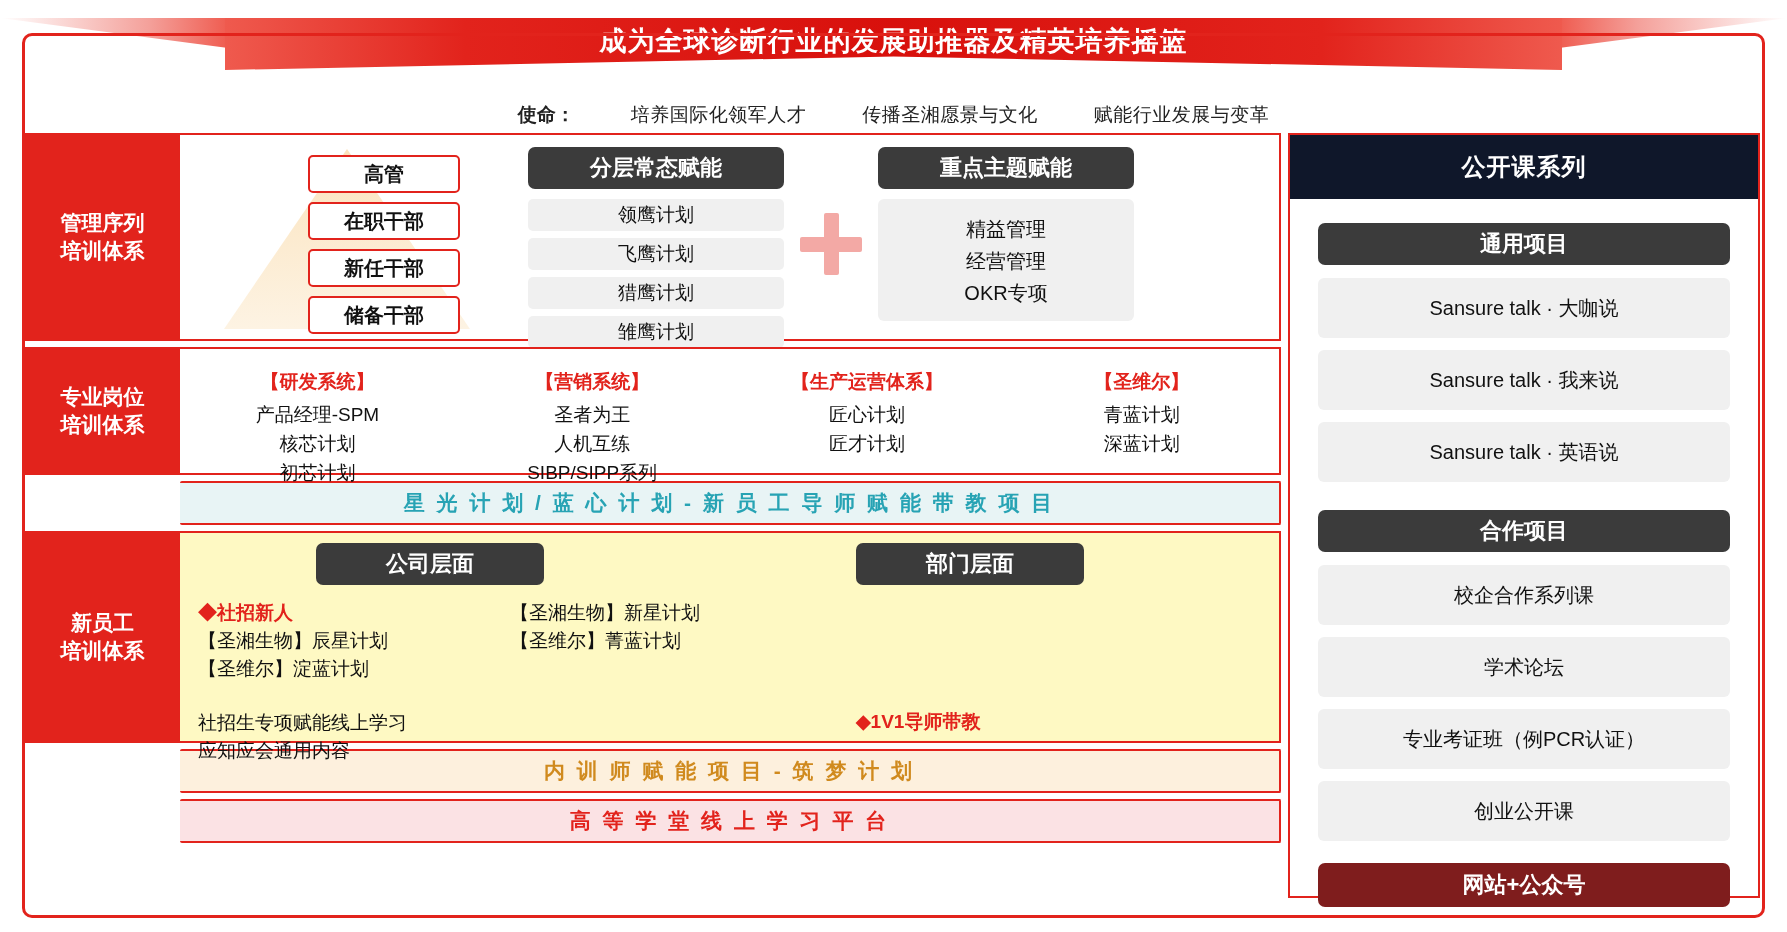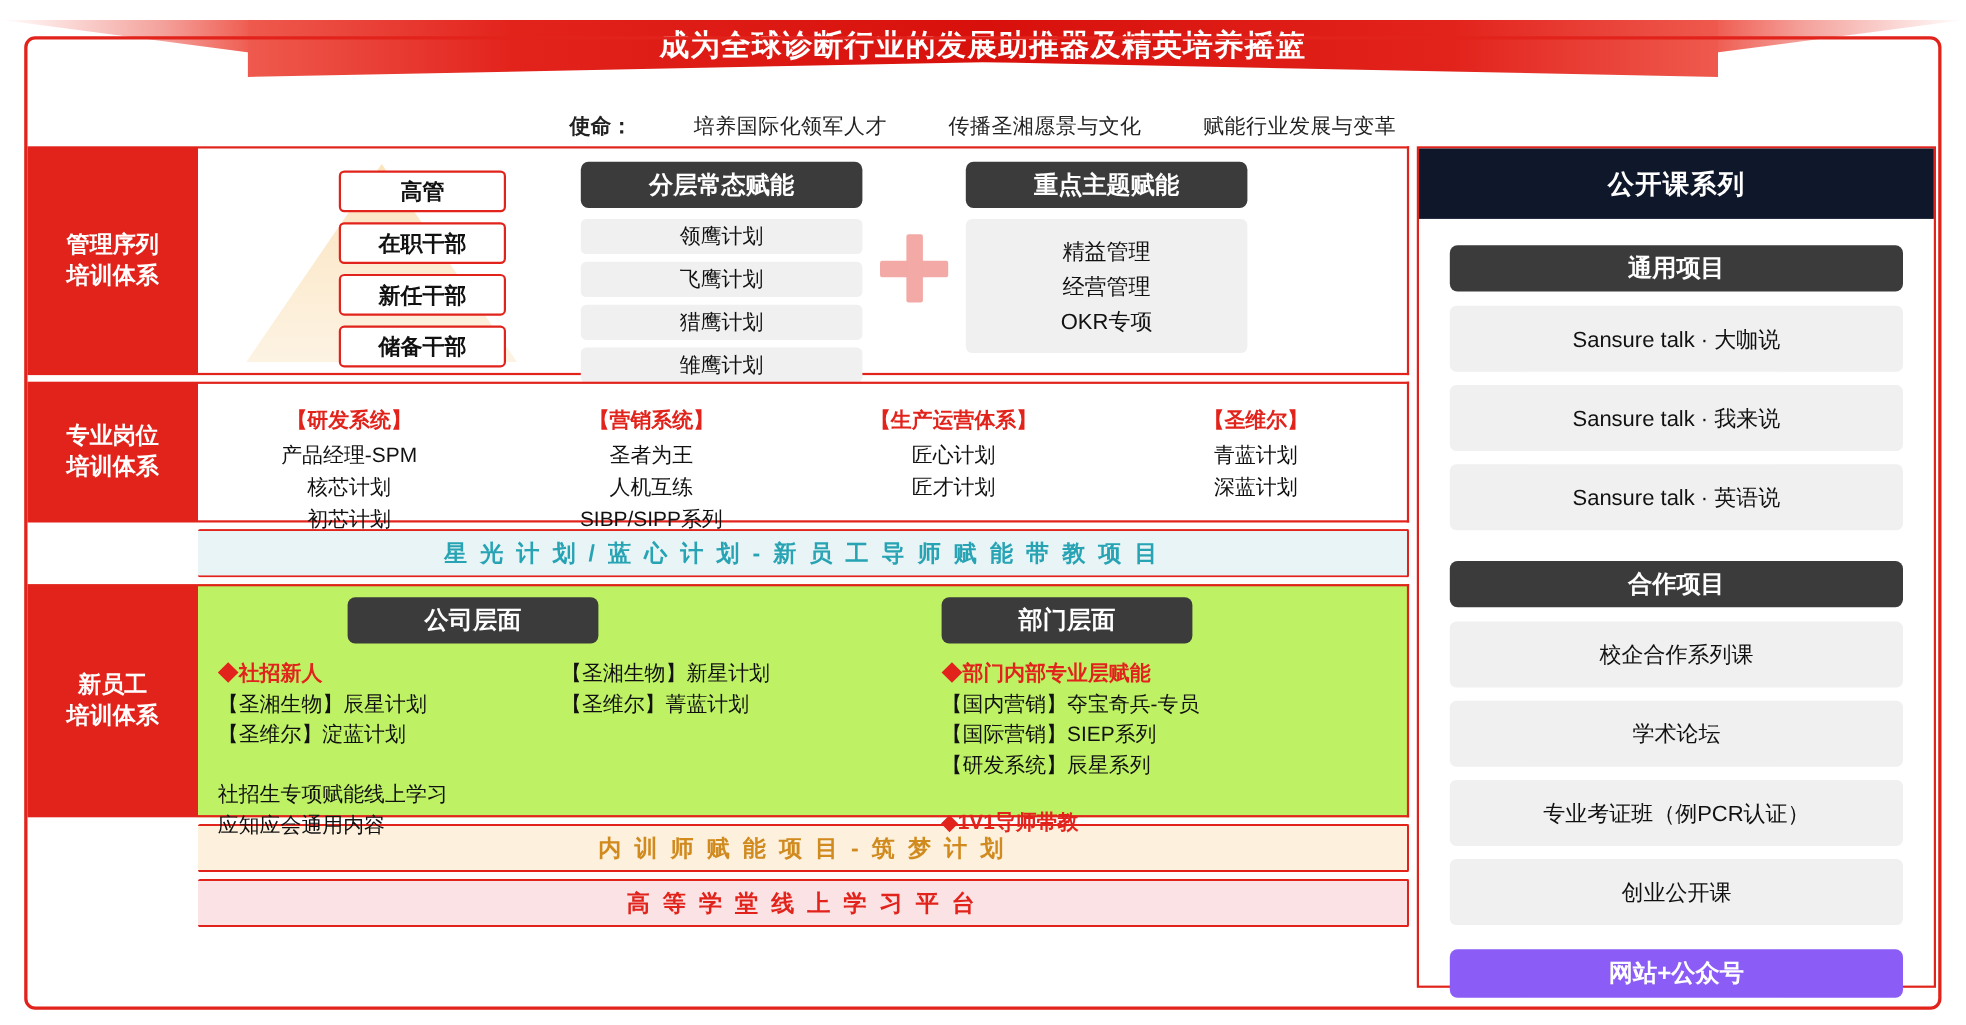--- a/index.html
+++ b/index.html
@@ -256,21 +256,21 @@
     color: #27a3b4;
     margin-left: 155px;
     border: 2px solid #e2231c;
     border-left: none;
     box-sizing: border-box;
   }
 
   
   .row3 { height: 212px; }
   .row3 .row-label { background: #e2231c; }
-  .row3 .row-body { background: #bef264; }
+  .row3 .row-body { background: #fef9c3; }
   .newemp {
     position: relative;
     height: 100%;
   }
   .newemp .group-head.ne { position: absolute; }
   .ne-company { left: 136px; top: 10px; width: 228px; }
   .ne-dept { left: 676px; top: 10px; width: 228px; }
   .ne-block { position: absolute; }
   .ne-b1 { left: 18px; top: 66px; width: 310px; }
   .ne-b2 { left: 330px; top: 66px; width: 330px; }
@@ -287,21 +287,21 @@
     color: #111;
   }
   .ne-sub {
     position: absolute;
     font-size: 19px;
     line-height: 28px;
     color: #111;
   }
   .ne-s1 { left: 18px; top: 176px; }
   .ne-s2 { left: 330px; top: 176px; }
-  .ne-s3 { left: 676px; top: 202px; color: #e2231c; font-weight: bold; }
+  .ne-s3 { left: 676px; top: 175px; color: #e2231c; font-weight: bold; }
 
   
   .strip-orange {
     background: #fdf0dd;
     color: #d08a1e;
     margin-left: 155px;
     border: 2px solid #e2231c;
     border-left: none;
     box-sizing: border-box;
   }
@@ -358,21 +358,21 @@
     display: flex;
     align-items: center;
     justify-content: center;
     font-size: 20px;
     color: #111;
     margin-bottom: 12px;
   }
   .rb-space { height: 16px; }
   .rb-foot {
     margin: 22px 28px 0;
-    background: #8b5cf6;
+    background: #7f1d1d;
     color: #fff;
     border-radius: 7px;
     height: 44px;
     display: flex;
     align-items: center;
     justify-content: center;
     font-size: 22px;
     font-weight: bold;
   }
 </style>
@@ -500,26 +500,20 @@
           <div class="ne-sub ne-s1">
             <div>社招生专项赋能线上学习</div>
             <div>应知应会通用内容</div>
           </div>
 
           <div class="ne-block ne-b2">
             <div class="ne-line">【圣湘生物】新星计划</div>
             <div class="ne-line">【圣维尔】菁蓝计划</div>
           </div>
 
-          <div class="ne-block ne-b3">
-            <div class="ne-title">◆部门内部专业层赋能</div>
-            <div class="ne-line">【国内营销】夺宝奇兵-专员</div>
-            <div class="ne-line">【国际营销】SIEP系列</div>
-            <div class="ne-line">【研发系统】辰星系列</div>
-          </div>
           <div class="ne-sub ne-s3">◆1V1导师带教</div>
         </div>
       </div>
     </div>
 
     <div class="strip strip-orange">内 训 师 赋 能 项 目 - 筑 梦 计 划</div>
     <div class="strip strip-pink">高 等 学 堂 线 上 学 习 平 台</div>
 
   </div>
 

